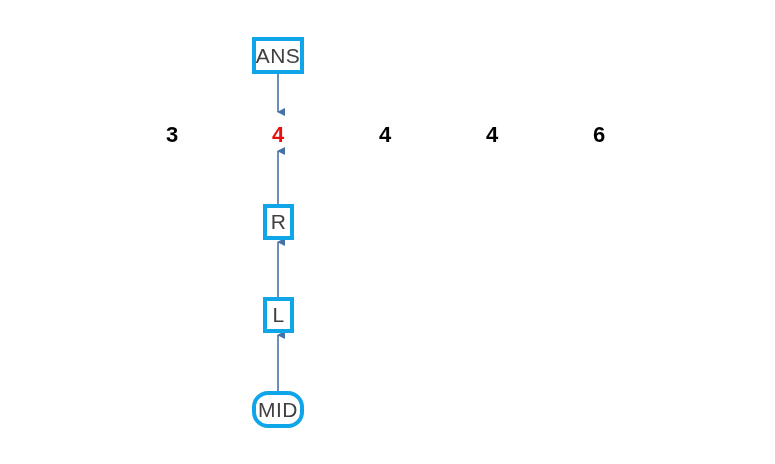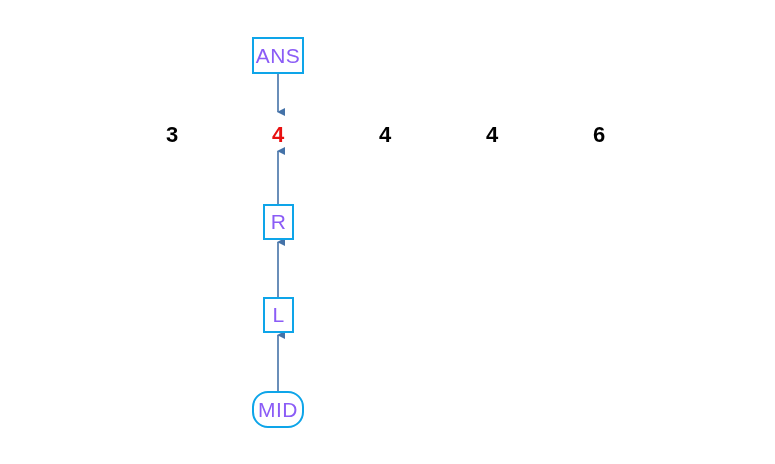--- a/index.html
+++ b/index.html
@@ -39,25 +39,25 @@
     color: #000000;
     letter-spacing: 0;
   }
   .array-cell.highlight {
     color: #e81010;
   }
   
   .node-box {
     position: absolute;
     box-sizing: border-box;
-    border: 2px solid #0ea5e9;
+    border: 4px solid #0ea5e9;
     background: #ffffff;
     font-family: "Liberation Sans", sans-serif;
     font-size: 21px;
-    color: #8b5cf6;
+    color: #404040;
     text-align: center;
     display: flex;
     align-items: center;
     justify-content: center;
     letter-spacing: 0.5px;
   }
   #node-ans {
     left: 252px;
     top: 37px;
     width: 52px;

